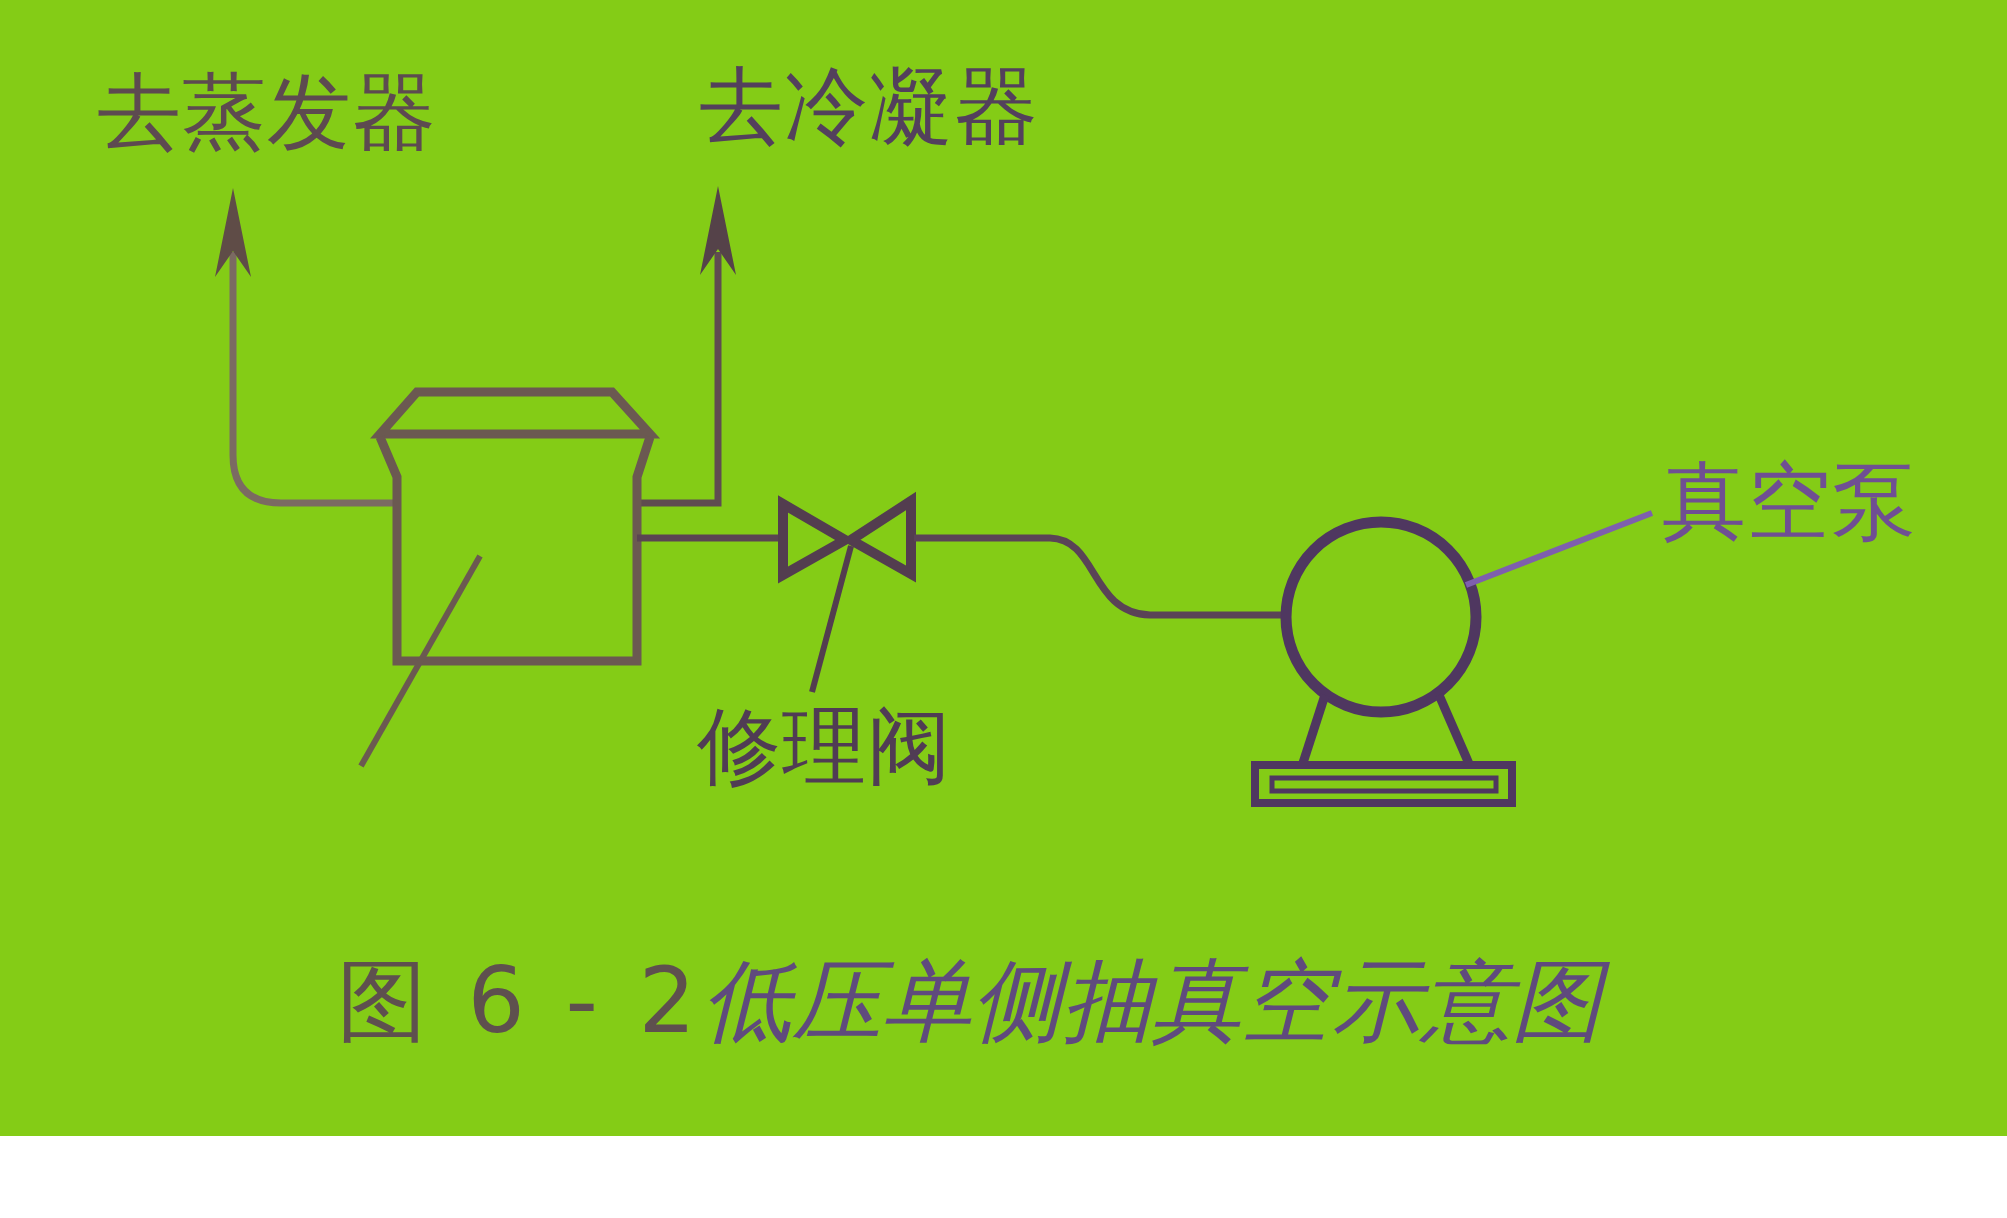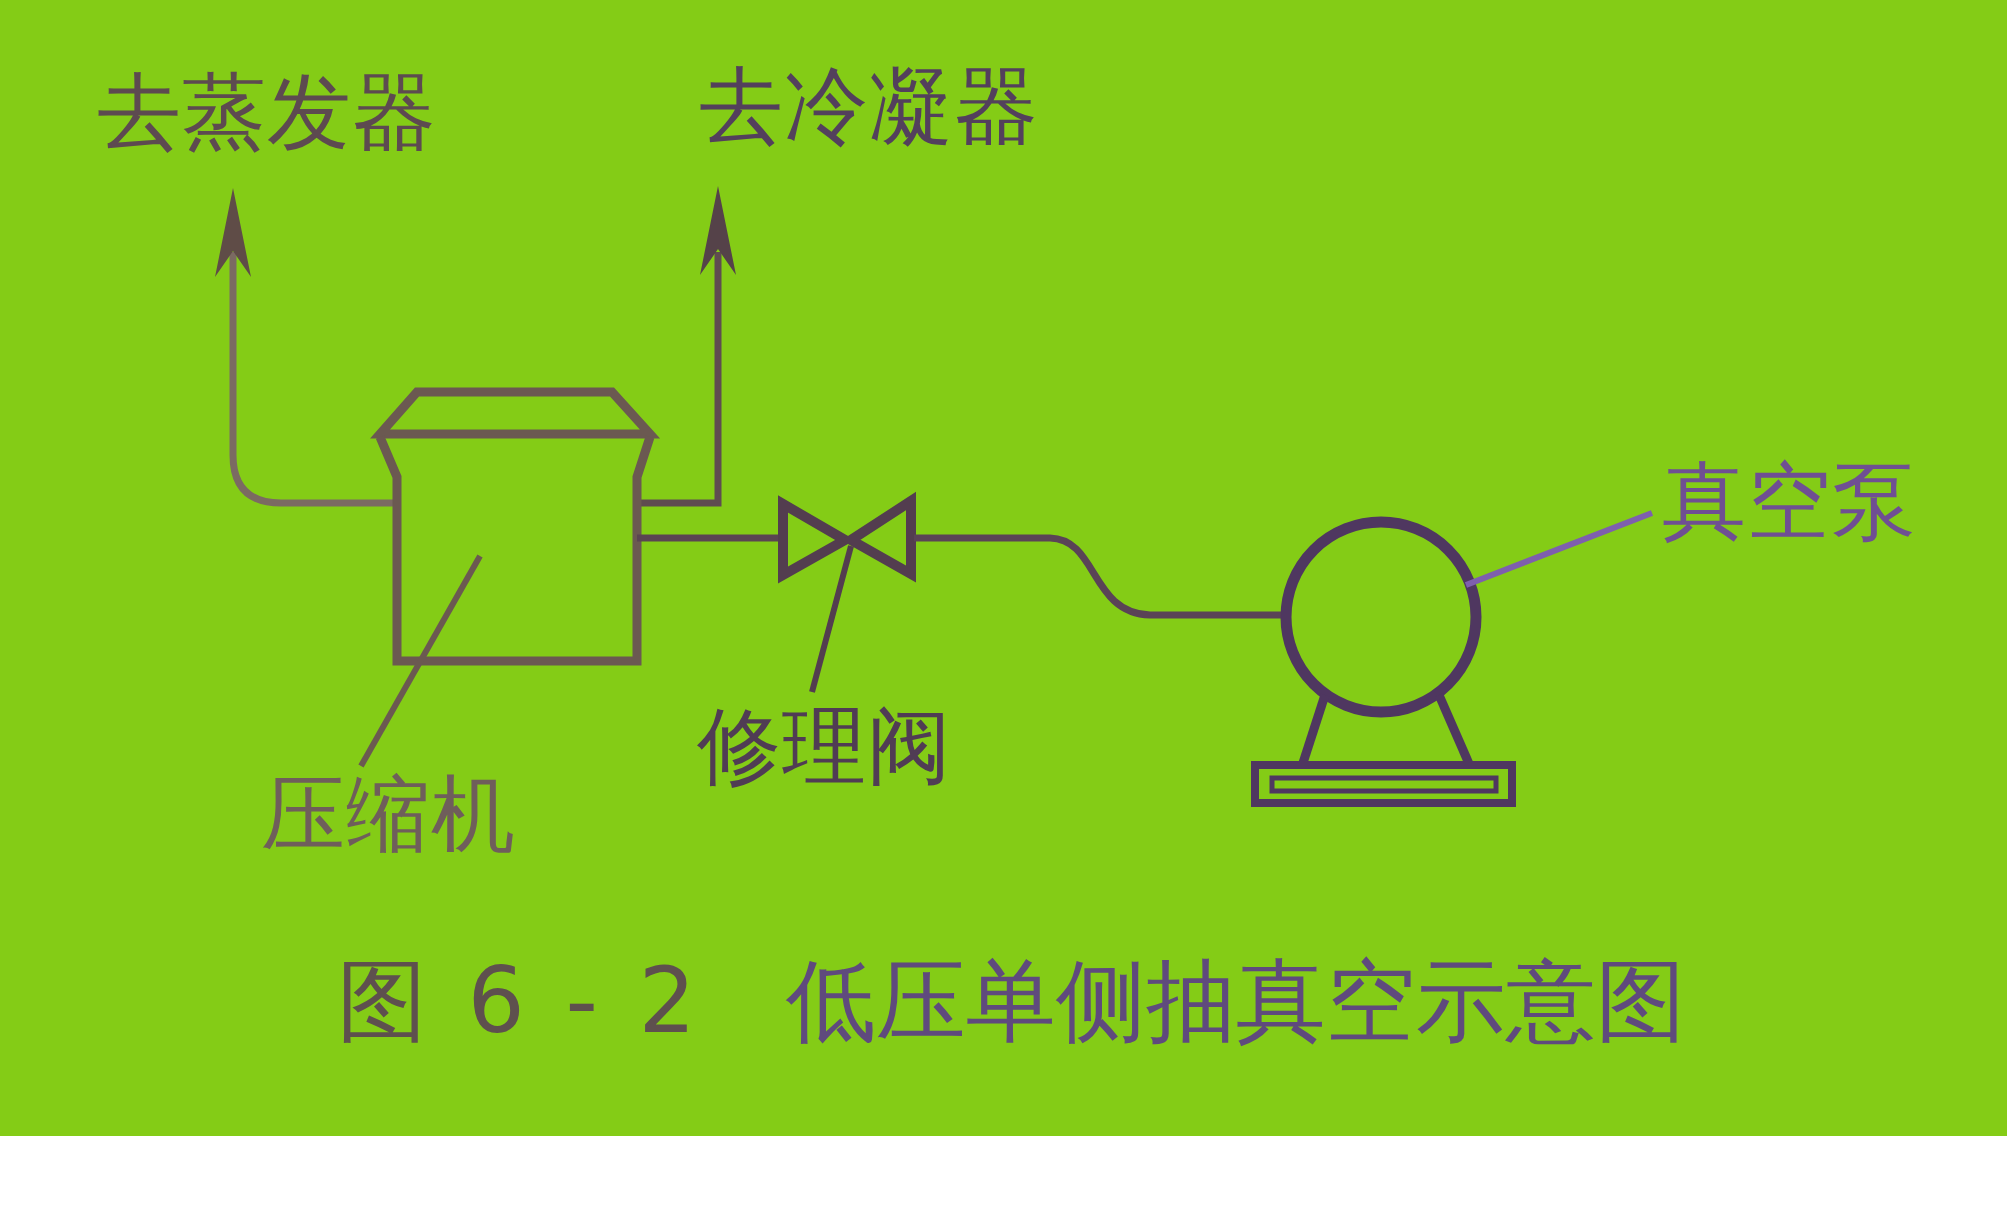--- a/index.html
+++ b/index.html
@@ -37,25 +37,25 @@
     position: absolute;
     left: 337px;
     top: 956px;
     font-size: 90px;
     line-height: 1;
     white-space: nowrap;
   }
   .caption .cap-num {
     color: #5e504e;
     letter-spacing: 6px;
-    margin-right: 84px;
   }
   .caption .cap-title {
     color: #5f4a7d;
     letter-spacing: 0px;
+    font-style: italic;
   }
 </style>
 </head>
 <body>
 
 <div id="canvas">
 
   <svg id="diagram-svg" width="2007" height="1218" viewBox="0 0 2007 1218">
 
     <g>
@@ -91,21 +91,20 @@
       <rect x="1255" y="765" width="257" height="38" fill="none" stroke="#4f3760" stroke-width="8"></rect>
       <rect x="1272" y="778" width="224" height="13" fill="none" stroke="#4f3760" stroke-width="5"></rect>
       <line x1="1466" y1="585" x2="1652" y2="513" stroke="#7e5fae" stroke-width="6"></line>
     </g>
   </svg>
 
   <div class="cjk-label lbl-evaporator">去蒸发器</div>
 
   <div class="cjk-label lbl-condenser">去冷凝器</div>
 
-  <div class="cjk-label lbl-compressor">压缩机</div>
 
   <div class="cjk-label lbl-pump">真空泵</div>
 
   <div class="cjk-label lbl-valve">修理阀</div>
 
   <div class="caption">
     <span class="cap-num">图 6 - 2</span><span class="cap-title">低压单侧抽真空示意图</span>
   </div>
 
 </div>

